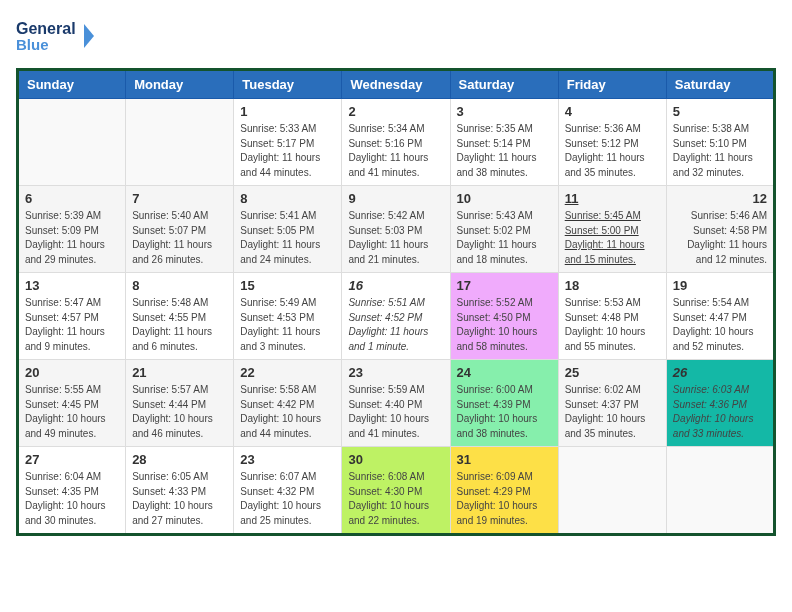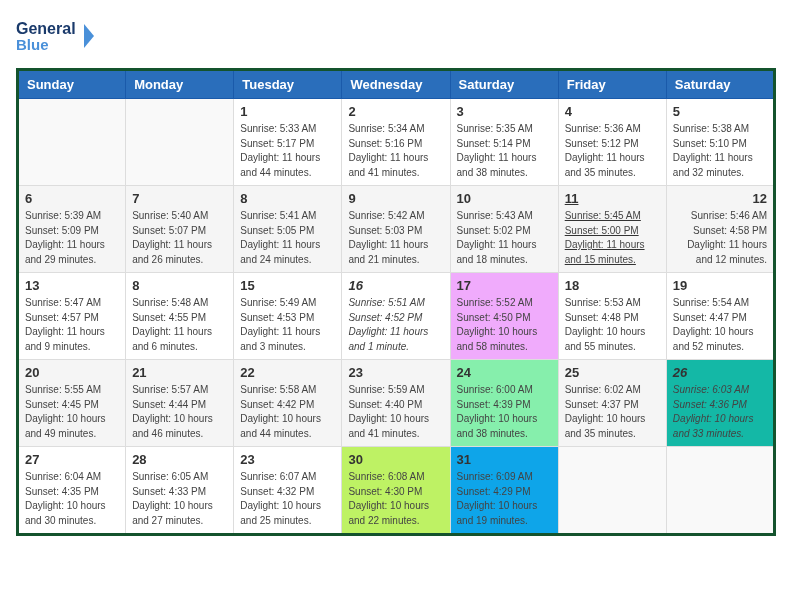--- a/index.html
+++ b/index.html
@@ -230,21 +230,21 @@
           <div class="day-info">Sunrise: 6:05 AM<br>Sunset: 4:33 PM<br>Daylight: 10 hours and 27 minutes.</div>
         </td>
         <td style="background: rgb(255, 255, 255);">
           <span class="day-number">23</span>
           <div class="day-info">Sunrise: 6:07 AM<br>Sunset: 4:32 PM<br>Daylight: 10 hours and 25 minutes.</div>
         </td>
         <td style="background: #bef264;">
           <span class="day-number">30</span>
           <div class="day-info">Sunrise: 6:08 AM<br>Sunset: 4:30 PM<br>Daylight: 10 hours and 22 minutes.</div>
         </td>
-        <td style="background: #0ea5e9;">
+        <td style="background: #fde047;">
           <span class="day-number">31</span>
           <div class="day-info">Sunrise: 6:09 AM<br>Sunset: 4:29 PM<br>Daylight: 10 hours and 19 minutes.</div>
         </td>
         <td class="empty" style="background: rgb(249, 249, 249);"></td>
         <td class="empty" style="background: rgb(249, 249, 249);"></td>
       </tr>
     </tbody>
 </table>
 
 </body></html>

